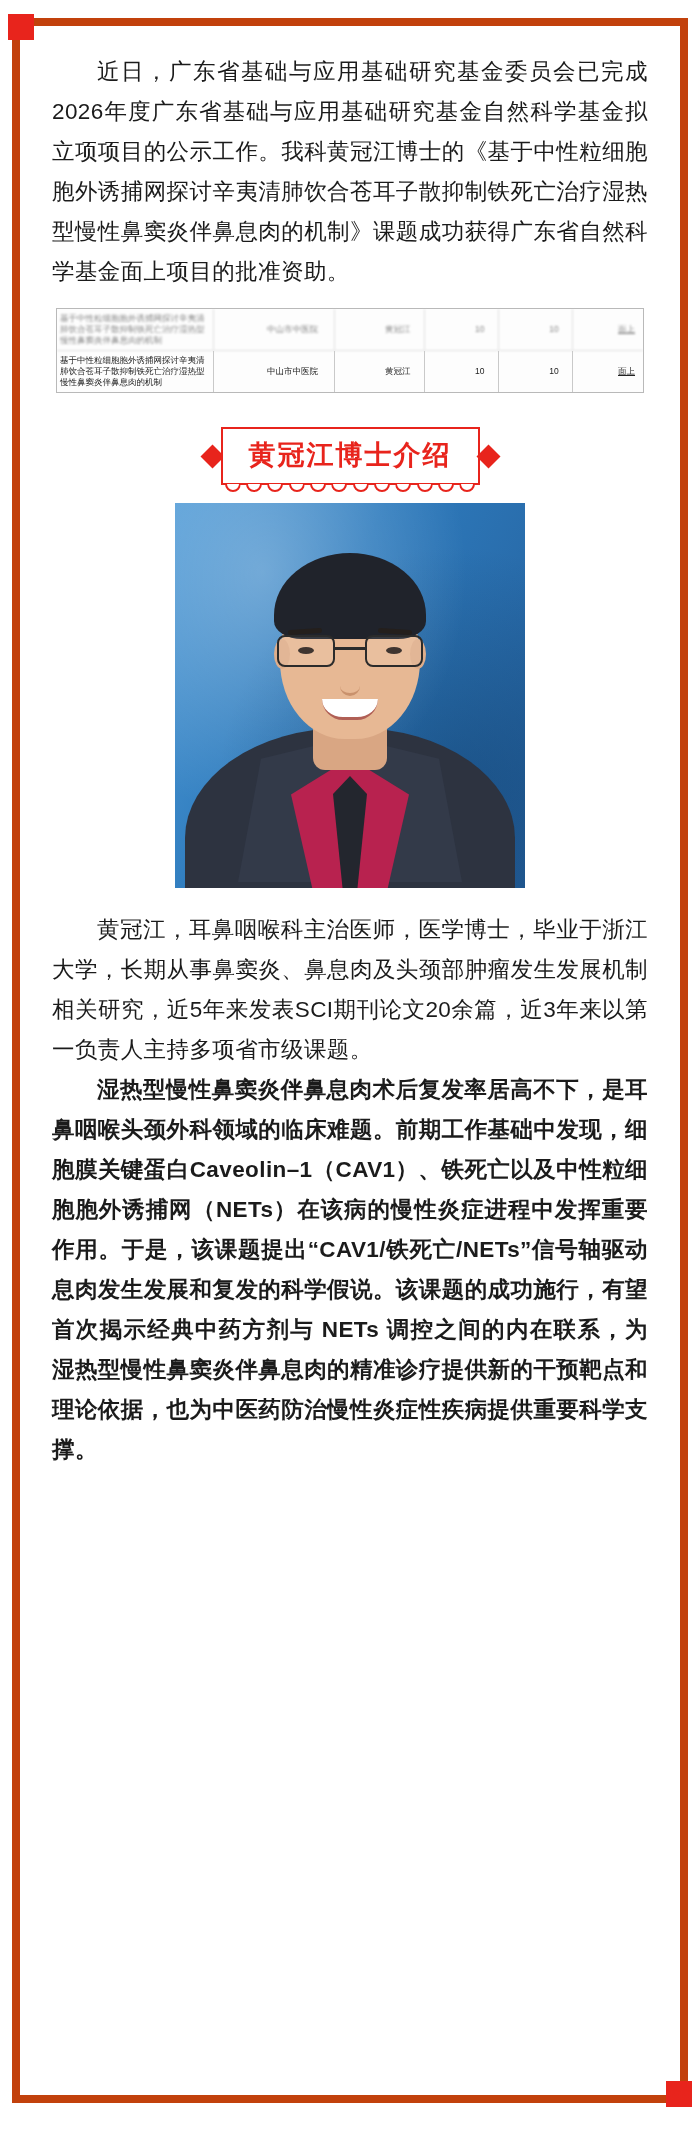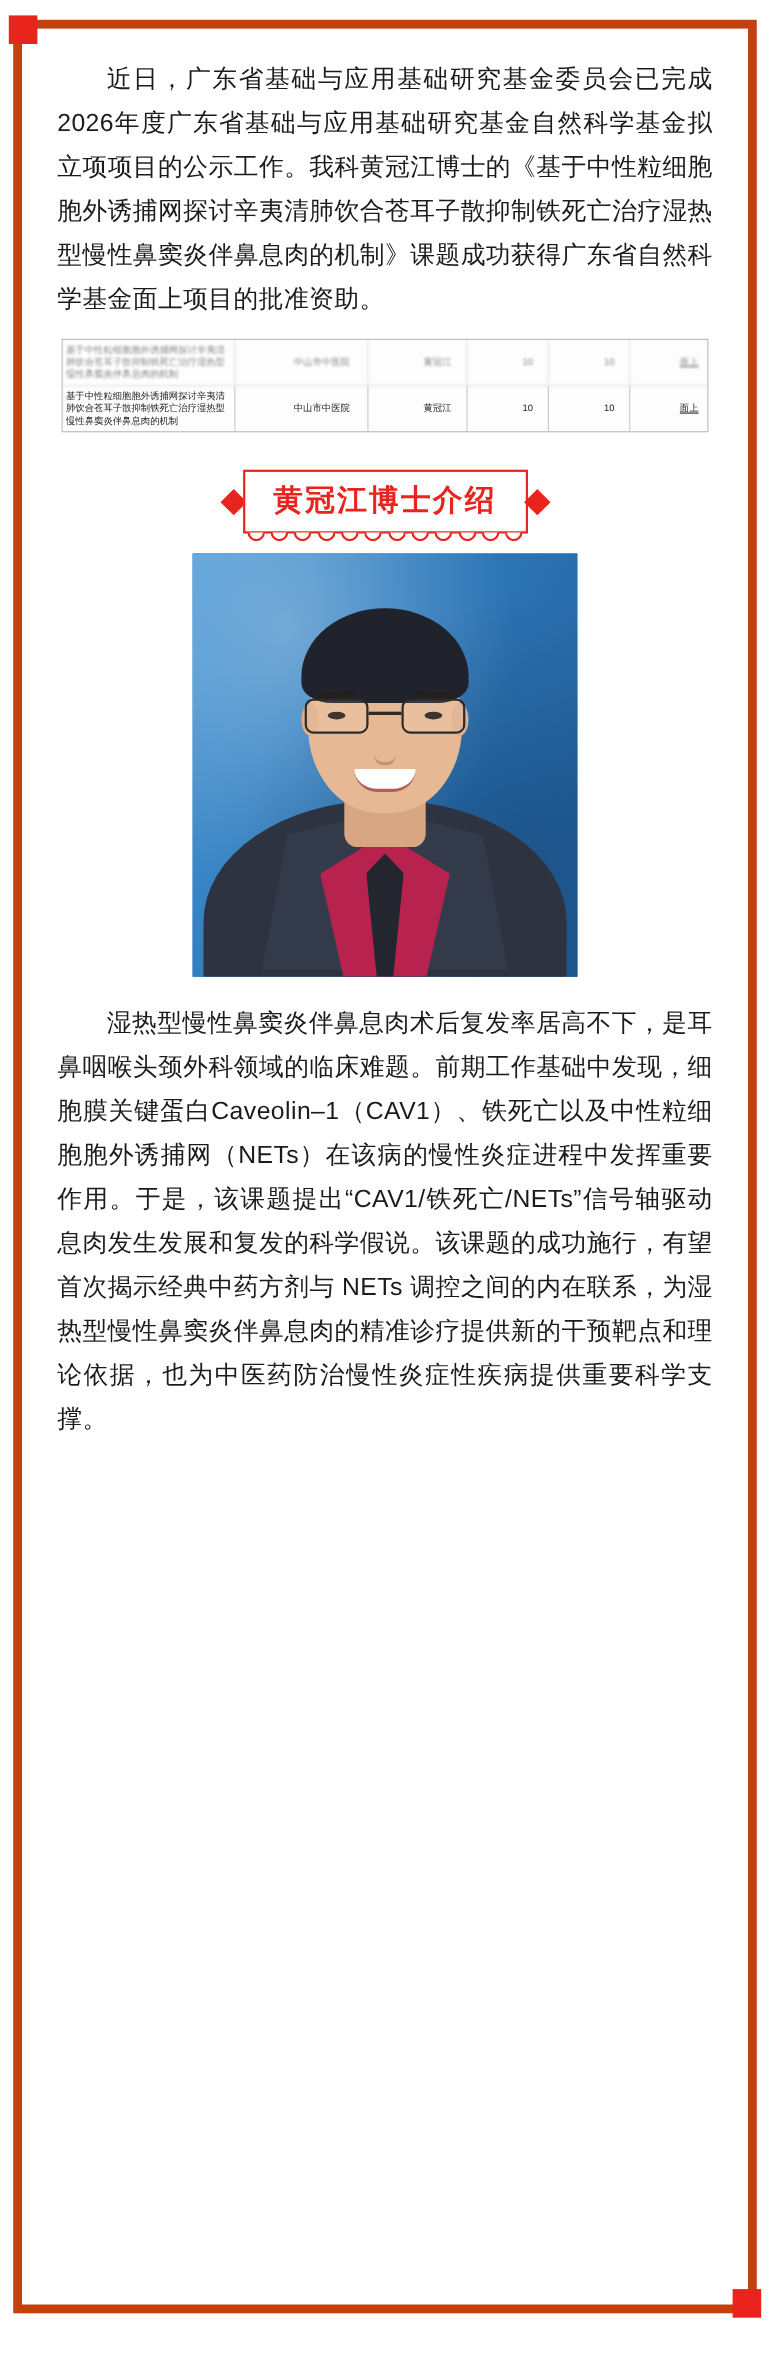--- a/index.html
+++ b/index.html
@@ -414,17 +414,18 @@
           <span class="bridge"></span>
           <span class="lens r"></span>
         </div>
         <div class="nose"></div>
         <div class="mouth"></div>
         <span class="sr">黄冠江博士证件照</span>
       </div>
     </div>
 
     <div class="para-block">
+      <p class="body-text">黄冠江，耳鼻咽喉科主治医师，医学博士，毕业于浙江大学，长期从事鼻窦炎、鼻息肉及头颈部肿瘤发生发展机制相关研究，近5年来发表SCI期刊论文20余篇，近3年来以第一负责人主持多项省市级课题。</p>
       <p class="body-text">湿热型慢性鼻窦炎伴鼻息肉术后复发率居高不下，是耳鼻咽喉头颈外科领域的临床难题。前期工作基础中发现，细胞膜关键蛋白Caveolin–1（CAV1）、铁死亡以及中性粒细胞胞外诱捕网（NETs）在该病的慢性炎症进程中发挥重要作用。于是，该课题提出“CAV1/铁死亡/NETs”信号轴驱动息肉发生发展和复发的科学假说。该课题的成功施行，有望首次揭示经典中药方剂与 NETs 调控之间的内在联系，为湿热型慢性鼻窦炎伴鼻息肉的精准诊疗提供新的干预靶点和理论依据，也为中医药防治慢性炎症性疾病提供重要科学支撑。</p>
     </div>
 
   </div>
 </div>
 
 </body></html>

